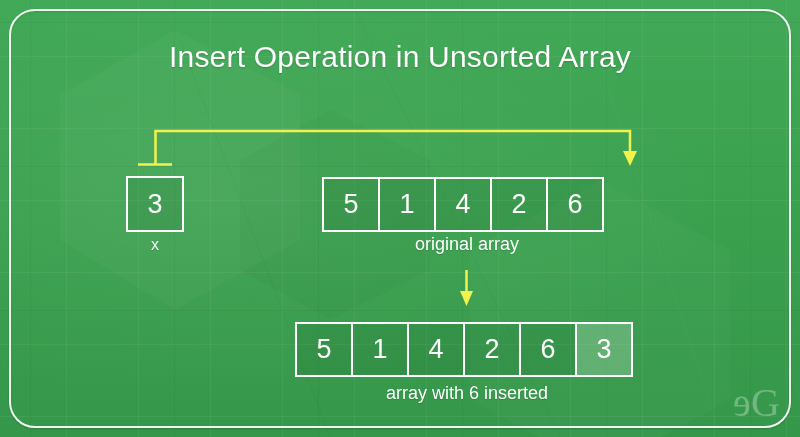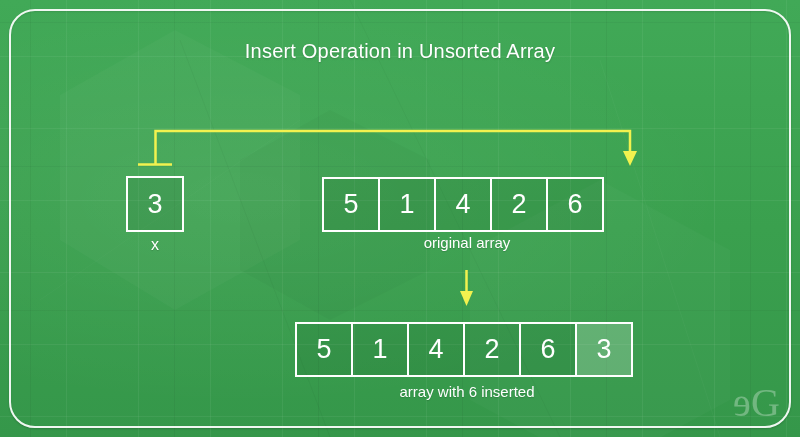--- a/index.html
+++ b/index.html
@@ -60,21 +60,21 @@
     box-shadow: 0 1px 2px rgba(0,0,0,0.18), inset 0 1px 2px rgba(0,0,0,0.10);
     pointer-events: none;
   }
   #title {
     position: absolute;
     left: 0;
     top: 40px;
     width: 800px;
     text-align: center;
     color: #ffffff;
-    font-size: 20px;
+    font-size: 30px;
     font-weight: normal;
     letter-spacing: 0.2px;
     text-shadow: 0 1px 2px rgba(0,0,0,0.18);
   }
   
   .array {
     position: absolute;
     display: flex;
   }
   .cell {
@@ -88,21 +88,21 @@
     justify-content: center;
     margin-left: -2px;
   }
   .cell:first-child { margin-left: 0; }
   .cell.highlight {
     background: rgba(255, 255, 255, 0.20);
   }
   .caption {
     position: absolute;
     color: #ffffff;
-    font-size: 15px;
+    font-size: 18px;
     text-align: center;
     white-space: nowrap;
     text-shadow: 0 1px 1px rgba(0,0,0,0.15);
   }
   
   #x-box {
     position: absolute;
     left: 126px;
     top: 176px;
     width: 58px;

